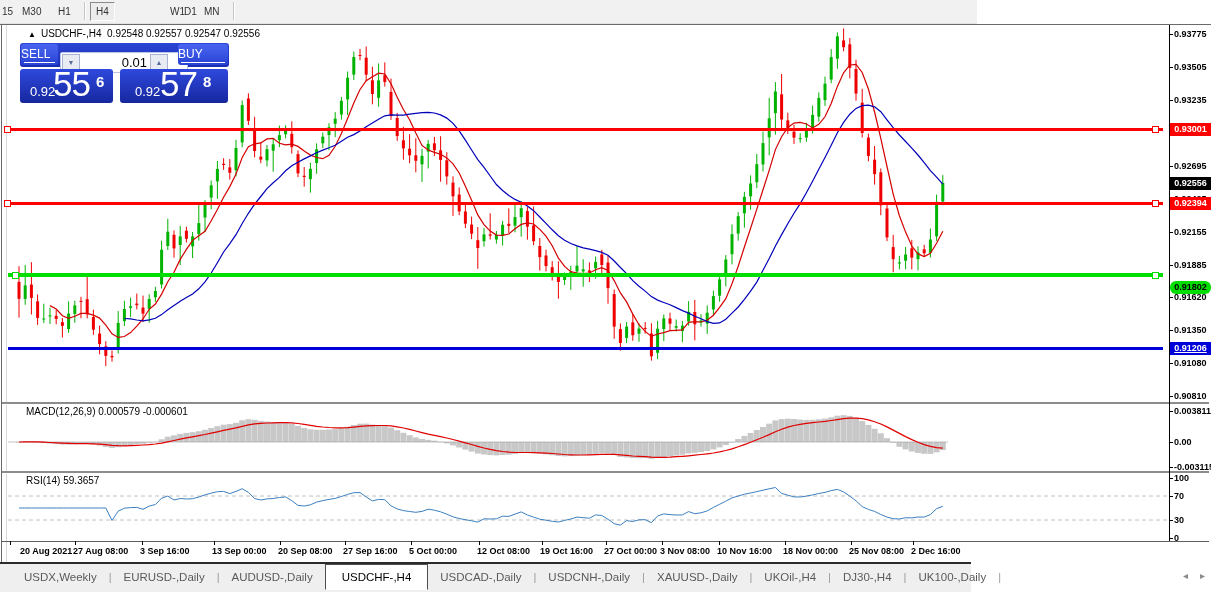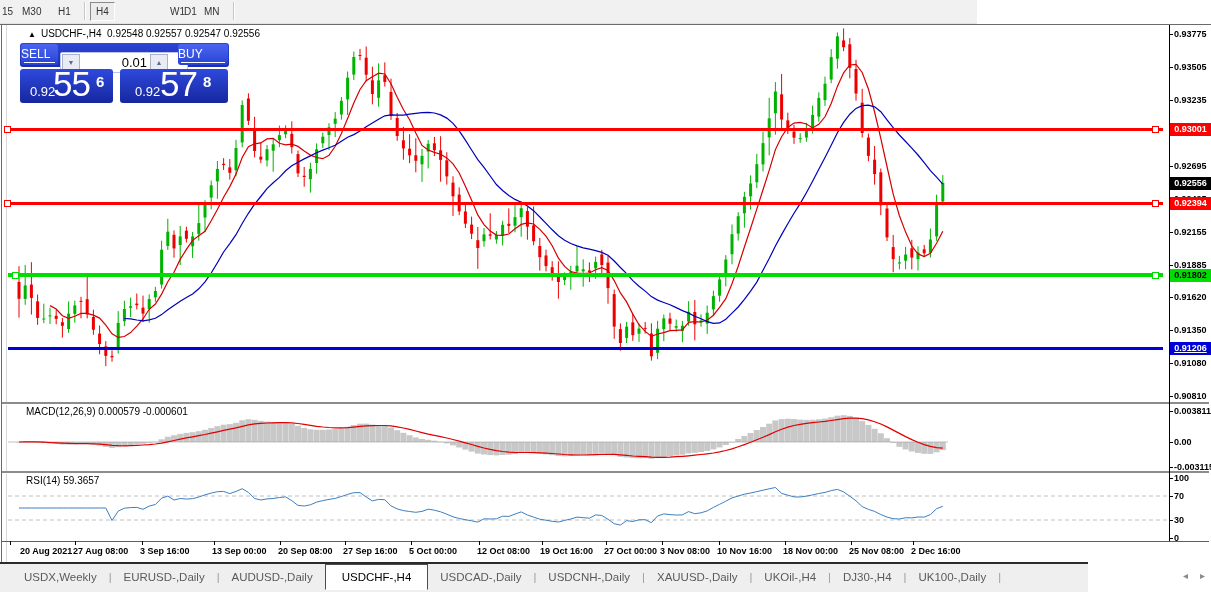--- a/index.html
+++ b/index.html
@@ -37,21 +37,21 @@
   #spingrp{position:absolute;left:40px;top:9px;width:128px;height:21px;background:#fff;border-radius:2px;border:1px solid #b9c2e8;box-sizing:border-box}
   .spin{position:absolute;top:1px;width:18px;height:17px;background:#e9ebf2;border:1px solid #a9b2cf;box-sizing:border-box;
         font-size:7px;color:#5a6a9a;text-align:center;line-height:15px;cursor:pointer}
   #vol{position:absolute;left:22px;top:1px;width:64px;height:17px;border:0;font-family:"Liberation Sans",sans-serif;
        font-size:13px;text-align:right;color:#000;outline:none;padding:0}
   .pricebox{position:absolute;top:26px;height:34px;background:linear-gradient(180deg,#2e49dd,#16279e);border-radius:3px;color:#fff}
   .pb-small{position:absolute;bottom:4px;font-size:13px;font-weight:400}
   .pb-big{position:absolute;bottom:-1px;font-size:35px;font-weight:400;letter-spacing:-1px}
   .pb-sup{position:absolute;font-size:15px;font-weight:700}
   
-  #tabbar{position:absolute;left:0;top:562px;width:1088px;height:30px;background:#efefef;border-top:2px solid #2b2b2b;box-sizing:border-box}
+  #tabbar{position:absolute;left:0;top:562px;width:971px;height:30px;background:#efefef;border-top:2px solid #2b2b2b;box-sizing:border-box}
   #tabs{position:absolute;left:12px;top:0;height:26px;display:flex;align-items:stretch}
   .tab{font-size:11.5px;color:#5a5a5a;line-height:26px;padding:0 12px;white-space:nowrap;cursor:pointer}
   .tab.active{background:#fff;border:1px solid #4d4d4d;border-bottom:1px solid #fff;color:#000;line-height:24px;padding:0 16px}
   .tsep{color:#9a9a9a;line-height:26px;font-size:11px}
   .scrollarrow{position:absolute;top:6px;font-size:10px;color:#8a8a8a;cursor:pointer}
 </style>
 </head>
 <body>
 
 <div id="app">
@@ -586,21 +586,21 @@
         <div class="handle" style="left: 4px; top: 101px; border-color: rgb(255, 0, 0);"></div>
         <div class="handle" style="left: 1152px; top: 101px; border-color: rgb(255, 0, 0);"></div>
         <div class="tag" style="top: 98px; background: rgb(255, 0, 0); color: rgb(255, 255, 255);">0.93001</div>
         <div class="lvl" style="top: 177px; height: 3px; background: rgb(255, 0, 0);"></div>
         <div class="handle" style="left: 4px; top: 175px; border-color: rgb(255, 0, 0);"></div>
         <div class="handle" style="left: 1152px; top: 175px; border-color: rgb(255, 0, 0);"></div>
         <div class="tag" style="top: 172px; background: rgb(255, 0, 0); color: rgb(255, 255, 255);">0.92394</div>
         <div class="lvl" style="top: 248px; height: 4px; background: rgb(0, 221, 0);"></div>
         <div class="handle" style="left: 12px; top: 247px; border-color: rgb(0, 221, 0);"></div>
         <div class="handle" style="left: 1152px; top: 247px; border-color: rgb(0, 221, 0);"></div>
-        <div class="tag" style="top: 244px; background: rgb(0, 221, 0); color: rgb(0, 0, 0);">0.91802</div>
+        <div class="tag" style="top: 256px; background: rgb(0, 221, 0); color: rgb(0, 0, 0); border-radius: 6px;">0.91802</div>
         <div class="lvl" style="top: 322px; height: 3px; background: rgb(0, 0, 216);"></div>
         <div class="tag" style="top: 317px; background: rgb(0, 0, 216); color: rgb(255, 255, 255); text-decoration: underline;">0.91206</div>
         <div class="tag" style="top: 152px; background: rgb(0, 0, 0); color: rgb(255, 255, 255);">0.92556</div>
       </div>
     <div id="dates-layer">
         <div class="datetick" style="left: 10px;"></div>
         <div class="datelab" style="left: 20px;">20 Aug 2021</div>
         <div class="datetick" style="left: 75px;"></div>
         <div class="datelab" style="left: 73px;">27 Aug 08:00</div>
         <div class="datetick" style="left: 142px;"></div>

